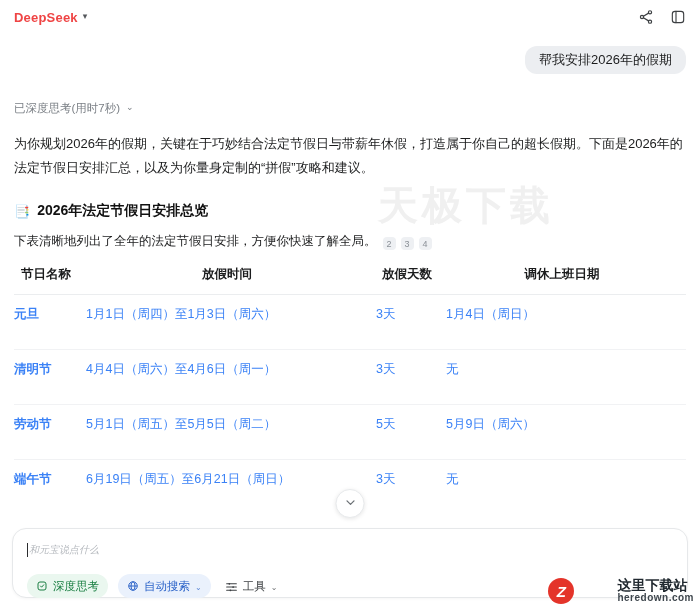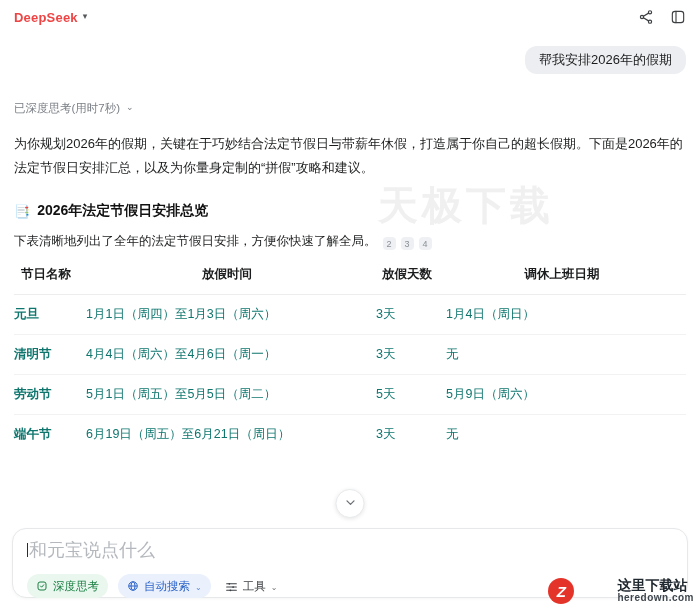--- a/index.html
+++ b/index.html
@@ -122,23 +122,23 @@
   }
   table.holiday th {
     text-align: center;
     font-weight: bold;
     color: #1b1c1d;
     padding: 0 8px 11px 0;
     border-bottom: 1px solid #ebedef;
     white-space: nowrap;
   }
   table.holiday td {
-    padding: 11px 8px 11px 0;
+    padding: 11px 8px 26px 0;
     border-bottom: 1px solid #f1f2f4;
-    color: #0f766e;
+    color: #3b82f6;
     white-space: nowrap;
   }
   table.holiday tbody tr:last-child td { border-bottom: none; }
   table.holiday th:nth-child(1), table.holiday td:nth-child(1) { width: 72px; }
   table.holiday th:nth-child(2), table.holiday td:nth-child(2) { width: 290px; }
   table.holiday th:nth-child(3), table.holiday td:nth-child(3) { width: 70px; }
   .cell-bold { font-weight: bold; }
 
   
   .watermark {
@@ -181,23 +181,24 @@
     background: #fff;
     border: 1px solid #e6e8ea;
     border-radius: 14px;
     box-shadow: 0 1px 3px rgba(0,0,0,.04);
     padding: 12px 14px 0 14px;
     z-index: 6;
   }
   .composer-input {
     display: flex;
     align-items: center;
-    font-size: 18px;
+    font-size: 10px;
     color: #b4b8bd;
     height: 18px;
+    font-style: italic;
   }
   .caretbar {
     display: inline-block;
     width: 1px; height: 14px;
     background: #2b2c2e;
     margin-right: 1px;
   }
   .composer-tools {
     display: flex;
     align-items: center;

